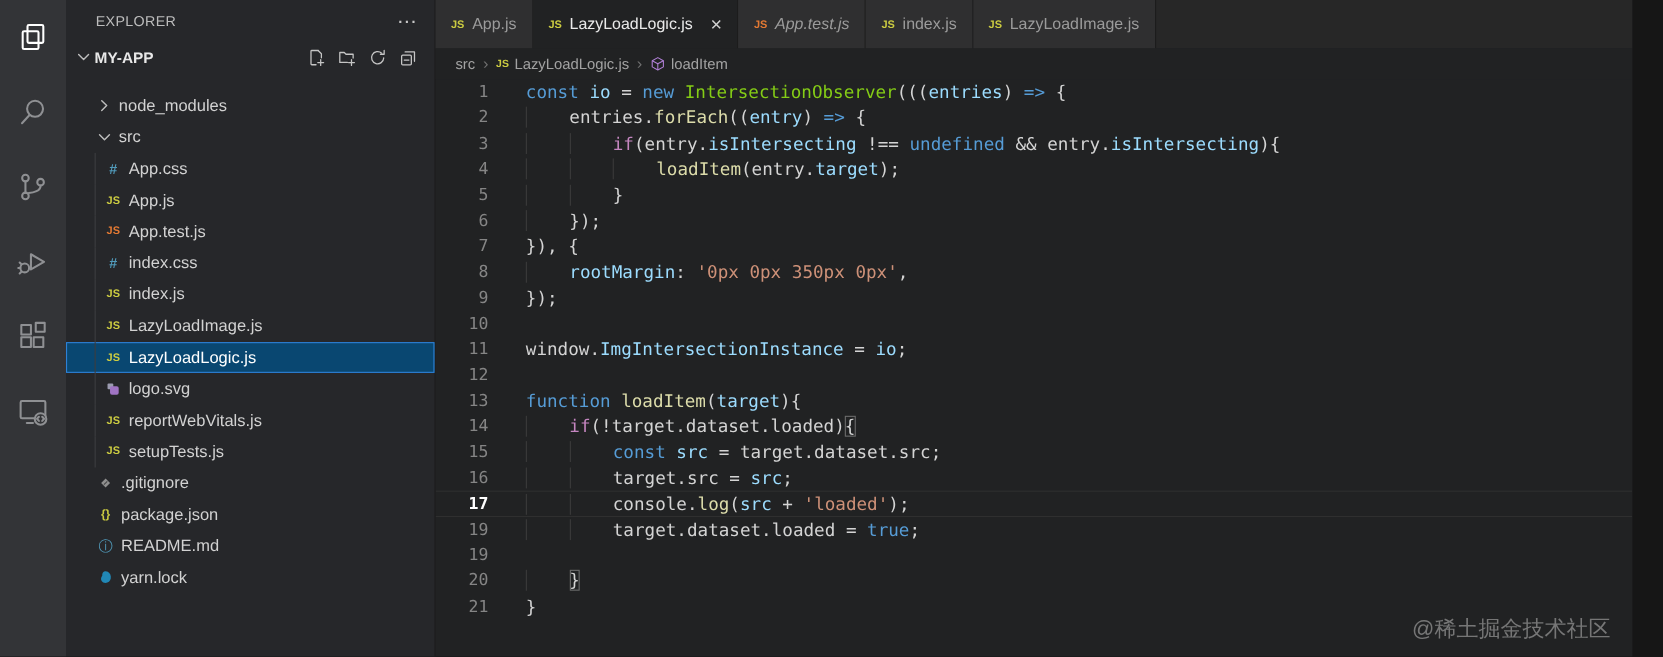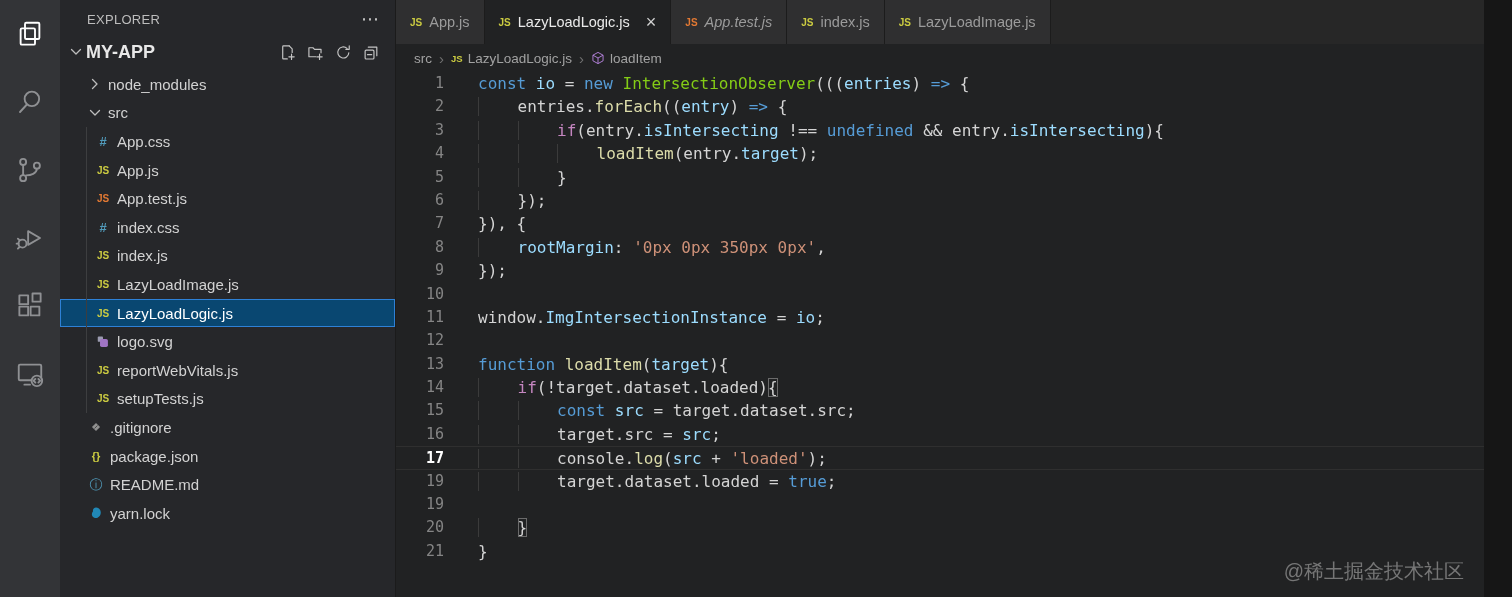--- a/index.html
+++ b/index.html
@@ -13,26 +13,26 @@
   .ab-item svg{width:30px;height:30px;fill:none;stroke:currentColor;stroke-width:1.5;stroke-linecap:round;stroke-linejoin:round;}
 
   
   .sidebar{width:335px;flex-shrink:0;background:#26272a;border-right:1px solid #1b1b1b;
            color:#cccccc;display:flex;flex-direction:column;}
   .sb-head{height:38px;display:flex;align-items:center;justify-content:space-between;padding:0 16px 0 27px;}
   .sb-title{font-size:13px;color:#bdbdbd;letter-spacing:.3px;}
   .sb-more{color:#c8c8c8;font-size:18px;cursor:pointer;line-height:1;}
   .proj-row{height:28px;display:flex;align-items:center;padding-left:8px;}
   .proj-row .chev{margin-right:2px;}
-  .proj-name{font-weight:700;font-size:18px;color:#e8e8e8;}
+  .proj-name{font-weight:700;font-size:14px;color:#e8e8e8;}
   .proj-actions{margin-left:auto;display:flex;align-items:center;gap:11px;padding-right:15px;}
   .tb-icon{color:#c5c5c5;cursor:pointer;display:flex;}
   .tb-icon svg{width:17px;height:17px;fill:none;stroke:currentColor;stroke-width:1.1;stroke-linecap:round;stroke-linejoin:round;}
 
-  .tree{margin-top:4px;}
+  .tree{margin-top:16px;}
   .row{height:28.6px;display:flex;align-items:center;position:relative;font-size:15px;color:#d2d2d2;cursor:pointer;box-sizing:border-box;}
   .row.f0{padding-left:27px;}
   .row.f1{padding-left:34px;}
   .row .guide{position:absolute;left:26px;top:0;bottom:0;border-left:1px solid #3d3e40;}
   .row.selected{background:#094771;outline:1px solid #2e81d6;outline-offset:-1px;color:#ffffff;}
   .chev{width:16px;height:16px;color:#bdbdbd;display:inline-flex;flex-shrink:0;}
   .chev svg{width:16px;height:16px;fill:none;stroke:currentColor;stroke-width:1.3;stroke-linecap:round;stroke-linejoin:round;}
   .rlabel{margin-left:5px;white-space:nowrap;}
   .fic{width:18px;display:inline-flex;justify-content:center;align-items:center;flex-shrink:0;}
   .fsvg{width:14px;height:14px;}

